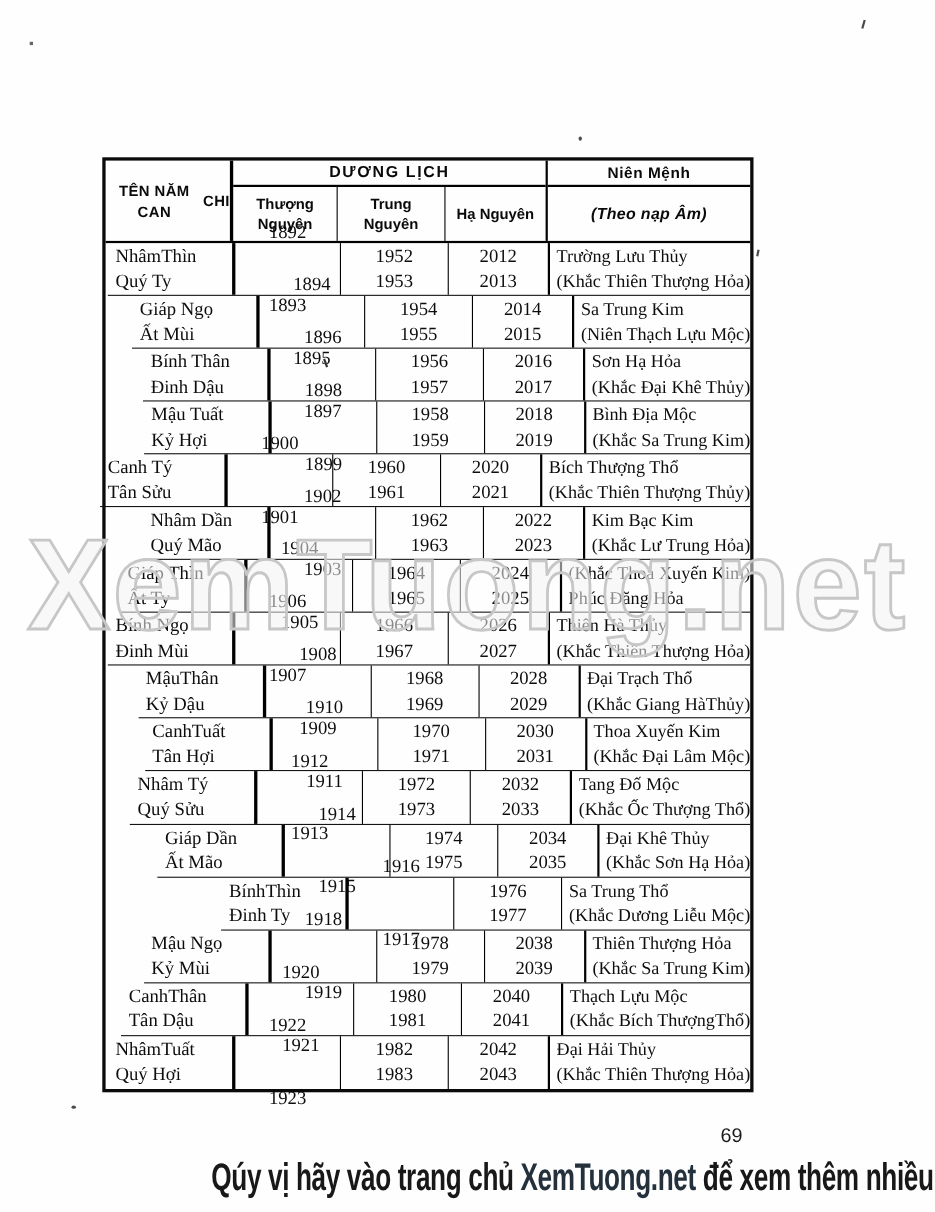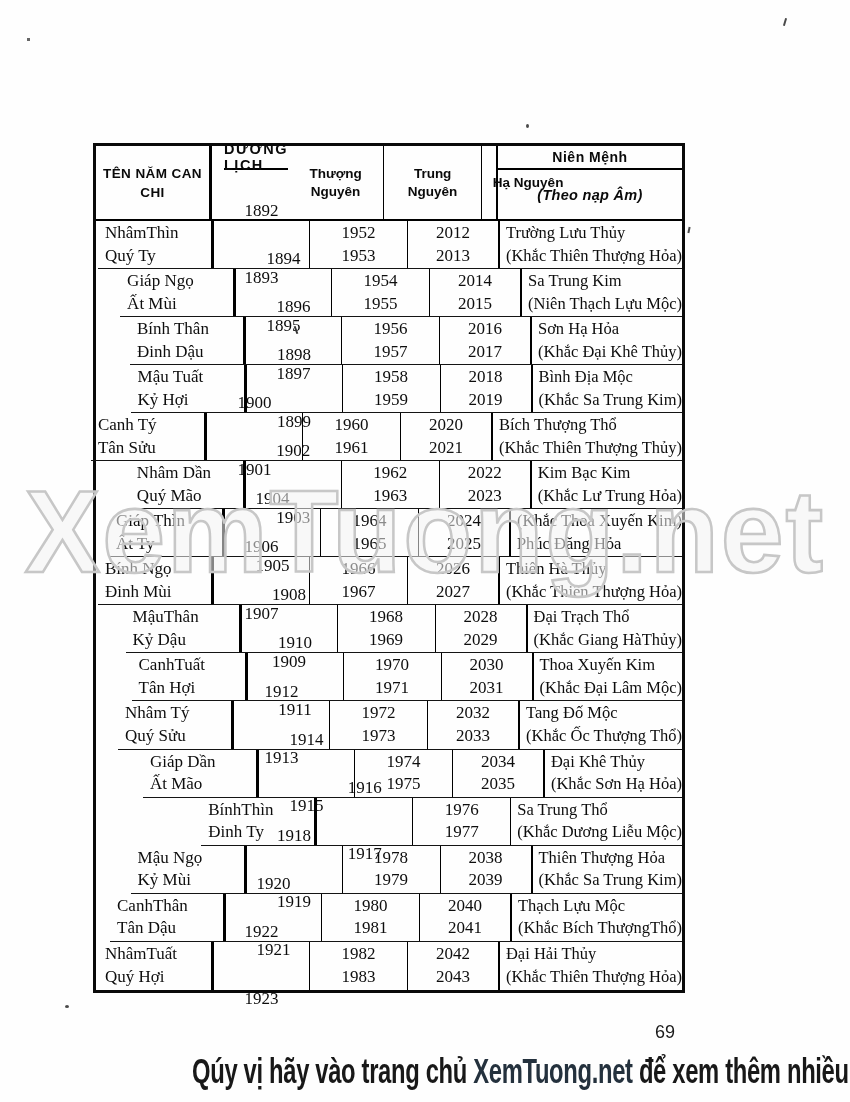--- a/index.html
+++ b/index.html
@@ -24,27 +24,27 @@
   .thead{
     height:75px;box-sizing:border-box;
     border-bottom:2.5px solid #000;
     display:flex;
     font-family:"Liberation Sans",sans-serif;
     font-weight:bold;color:#0a0a0a;
   }
   .h-canchi{
     width:116px;box-sizing:border-box;
     border-right:3px solid #000;
-    display:flex;flex-direction:column;justify-content:center;align-items:center;
+    display:flex;flex-direction:row;align-items:center;
     font-size:13.5px;line-height:19px;letter-spacing:.4px;text-align:center;
   }
   .h-dl{
     width:286px;box-sizing:border-box;
     border-right:2.5px solid #000;
-    display:flex;flex-direction:row;padding-left:12px;
+    display:flex;flex-direction:column;
   }
   .dl-title{
     height:24px;box-sizing:border-box;
     border-bottom:2px solid #000;
     display:flex;align-items:center;justify-content:center;
     font-size:14.5px;letter-spacing:1.5px;
   }
   .dl-sub{flex:1;display:flex;}
   .sc{
     box-sizing:border-box;

